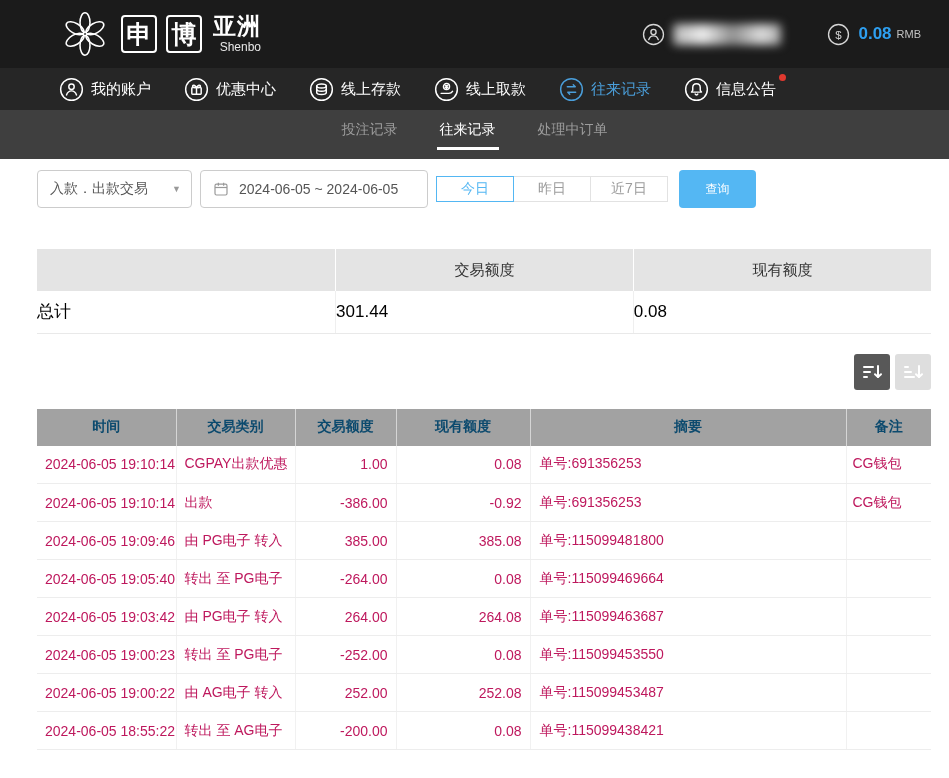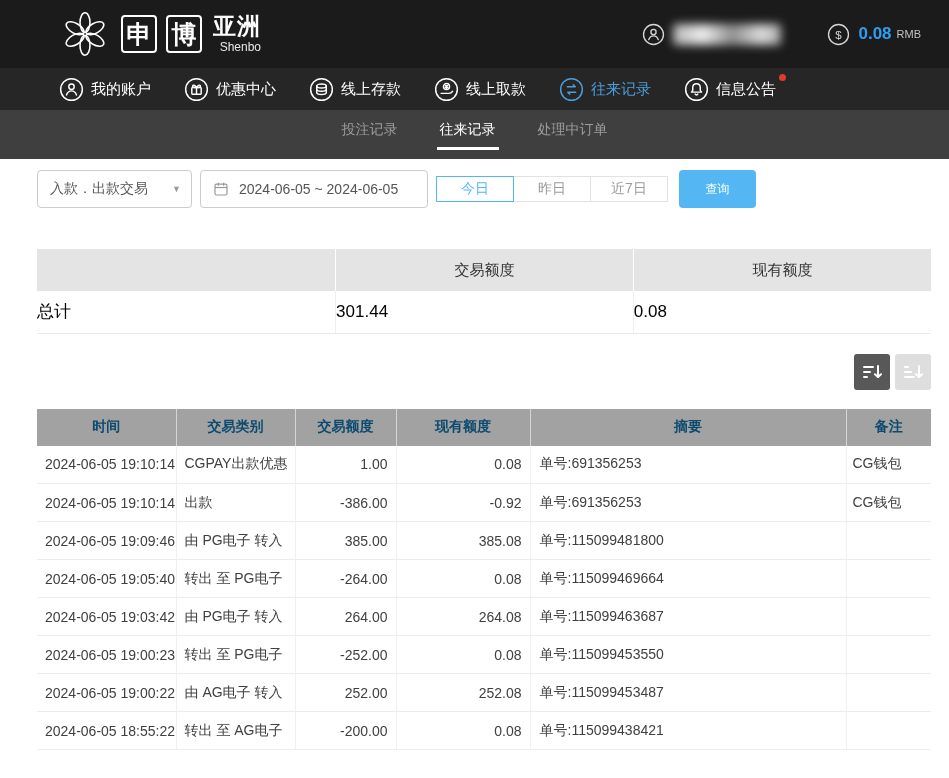--- a/index.html
+++ b/index.html
@@ -78,21 +78,21 @@
     align-items:center; justify-content:center; cursor:pointer; padding:0; }
   .sort-btn.dark { background:#585858; }
   .sort-btn.light { background:#dedede; }
   .sort-btn svg { width:24px; height:24px; display:block; }
 
   
   .records { margin-top:19px; }
   .records th { background:var(--table_header); color:#0c4a6e; height:37px; font-size:14px;
     font-weight:bold; text-align:center; border-right:1px solid rgba(255,255,255,.55); }
   .records th:last-child { border-right:none; }
-  .records td { height:38px; font-size:14px; color:#404040; background:#fff;
+  .records td { height:38px; font-size:14px; color:#be185d; background:#fff;
     border-bottom:1px solid #ededed; border-right:1px solid #f1f1f1; overflow:hidden;
     white-space:nowrap; }
   .records td:last-child { border-right:none; }
   .c-time { padding-left:8px; text-align:left; }
   .c-type { padding-left:8px; text-align:left; }
   .c-amt, .c-bal { text-align:right; padding-right:8px; }
   .c-sum { padding-left:9px; text-align:left; }
   .c-note { padding-left:6px; text-align:left; }
 </style>
 </head>

